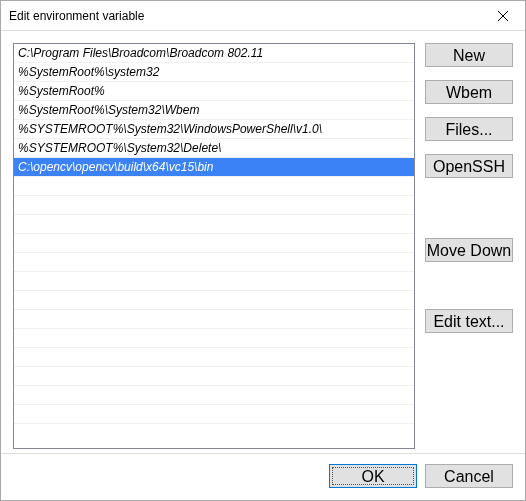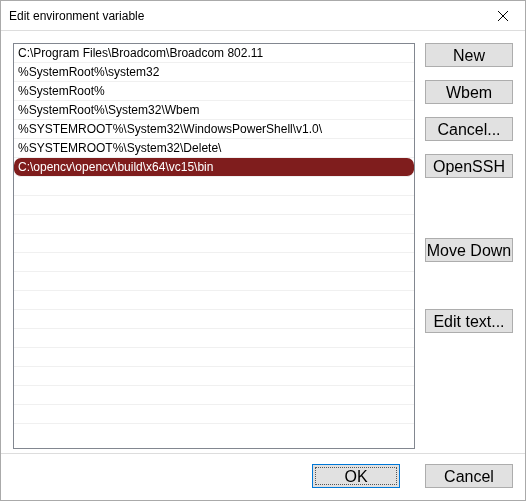--- a/index.html
+++ b/index.html
@@ -4,30 +4,30 @@
   <style>
     * { box-sizing: border-box; font-family: 'Segoe UI', Tahoma, sans-serif; }
     body { margin: 0; background: #fff; width: 526px; height: 501px; overflow: hidden; }
     .window { display: flex; flex-direction: column; height: 100%; border: 1px solid #aaa; }
     .titlebar { display: flex; justify-content: space-between; align-items: center; height: 30px; padding-left: 8px; border-bottom: 1px solid #ddd; }
     .title { font-size: 12px; color: #000; }
     .close-btn { width: 44px; height: 30px; display: flex; align-items: center; justify-content: center; cursor: pointer; font-size: 14px; }
     .close-btn svg { width: 10px; height: 10px; }
     .body { flex: 1; display: flex; padding: 12px 12px 4px 12px; gap: 10px; }
     .list-wrap { flex: 1; border: 1px solid #828790; background: #fff; overflow-y: auto; }
-    .list-item { font-size: 12px; padding: 2px 4px 3px 4px; border-bottom: 1px solid #f0f0f0; height: 19px; line-height: 15px; white-space: nowrap; overflow: hidden; cursor: default; }
+    .list-item { font-size: 12px; padding: 2px 4px 3px 4px; border-bottom: 1px solid #f0f0f0; height: 19px; line-height: 15px; white-space: nowrap; overflow: hidden; cursor: default; font-style: italic; }
     .list-item:last-of-type { border-bottom: none; }
-    .list-item.selected { background: #7f1d1d; color: #fff; border-radius: 7px; }
+    .list-item.selected { background: #3b82f6; color: #fff; }
     .empty-row { height: 19px; border-bottom: 1px solid #f0f0f0; }
     .empty-row:last-child { border-bottom: none; }
     .side-buttons { display: flex; flex-direction: column; width: 88px; }
     .btn { font-size: 16px; padding: 3px 0; border: 1px solid #adadad; background: #e1e1e1; cursor: pointer; text-align: center; height: 24px; }
     .gap-small { height: 13px; }
     .gap-large { height: 47px; }
-    .bottom-bar { display: flex; justify-content: flex-end; gap: 25px; padding: 10px 12px 12px 12px; border-top: 1px solid #ddd; margin-top: auto; }
+    .bottom-bar { display: flex; justify-content: flex-end; gap: 8px; padding: 10px 12px 12px 12px; border-top: 1px solid #ddd; margin-top: auto; }
     .bottom-bar .btn { width: 88px; }
     .btn.default { border-color: #0078d7; outline: 1px dotted #555; outline-offset: -4px; }
   </style>
 </head>
 <body>
 
 <div class="window">
   <div class="titlebar">
     <span class="title">Edit environment variable</span>
     <div class="close-btn">
@@ -59,21 +59,21 @@
         <div class="empty-row"></div>
         <div class="empty-row"></div>
         <div class="empty-row"></div>
         <div class="empty-row"></div>
       </div>
     <div class="side-buttons">
       <button class="btn">New</button>
       <div class="gap-small"></div>
       <button class="btn">Wbem</button>
       <div class="gap-small"></div>
-      <button class="btn">Cancel...</button>
+      <button class="btn">Files...</button>
       <div class="gap-small"></div>
       <button class="btn">OpenSSH</button>
       <div class="gap-large"></div>
       <div class="gap-small"></div>
       <button class="btn">Move Down</button>
       <div class="gap-large"></div>
       <button class="btn">Edit text...</button>
     </div>
   </div>
   <div class="bottom-bar">

